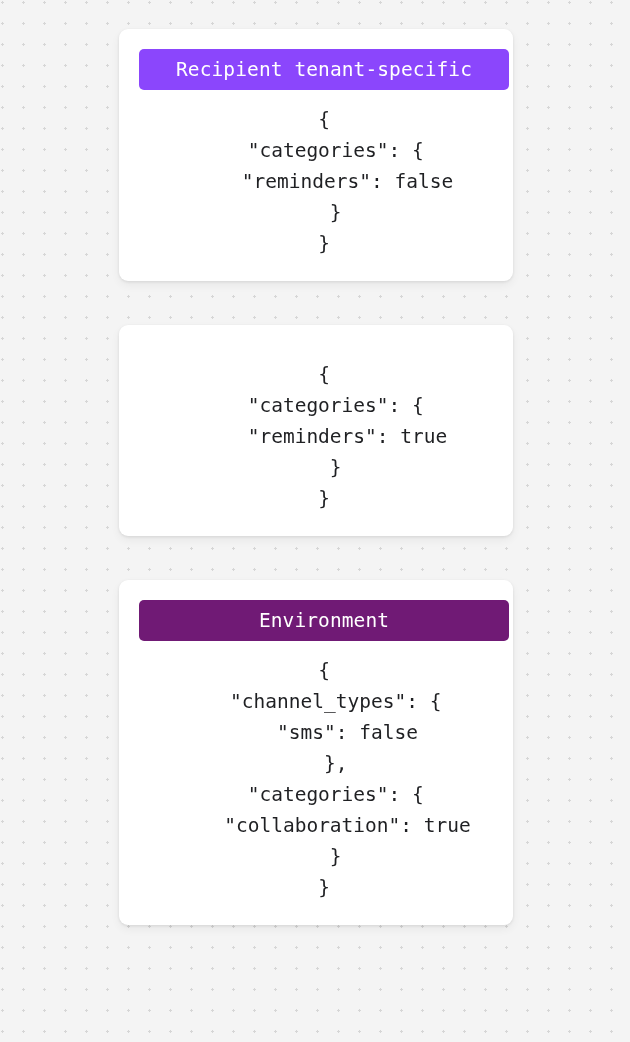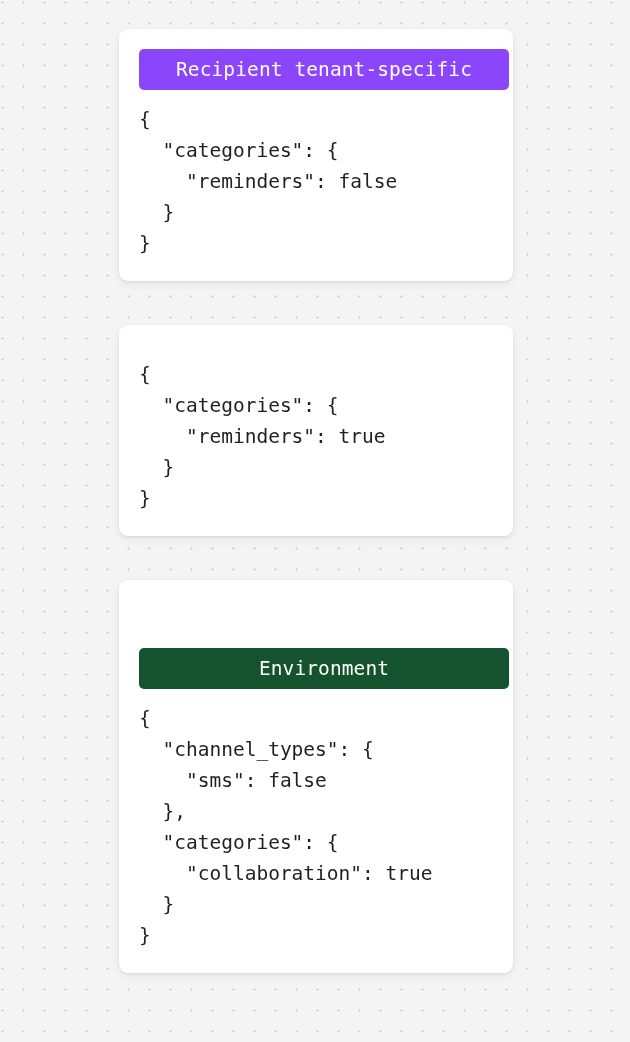--- a/index.html
+++ b/index.html
@@ -28,20 +28,21 @@
     flex-direction: column;
   }
 
   .card {
     background: #ffffff;
     border-radius: 9px;
     box-shadow: 0 1px 3px rgba(0, 0, 0, 0.09),
                 0 4px 10px rgba(0, 0, 0, 0.055);
     box-sizing: border-box;
     padding: 20px 4px 22px 20px;
+    text-align: center;
   }
 
   .card-1 { margin-top: 29px; }
   .card-2 { margin-top: 44px; }
   .card-3 { margin-top: 44px; }
 
   .card-header {
     height: 41px;
     border-radius: 5px;
     display: flex;
@@ -82,21 +83,21 @@
 
   <div class="card card-2">
     <pre class="card-body">{
   "categories": {
     "reminders": true
   }
 }</pre>
   </div>
 
   <div class="card card-3">
-    <div class="card-header" style="background-color: #14532d; margin-top: 48px;">Environment</div>
+    <div class="card-header" style="background-color: #701a75;">Environment</div>
     <pre class="card-body">{
   "channel_types": {
     "sms": false
   },
   "categories": {
     "collaboration": true
   }
 }</pre>
   </div>
 

